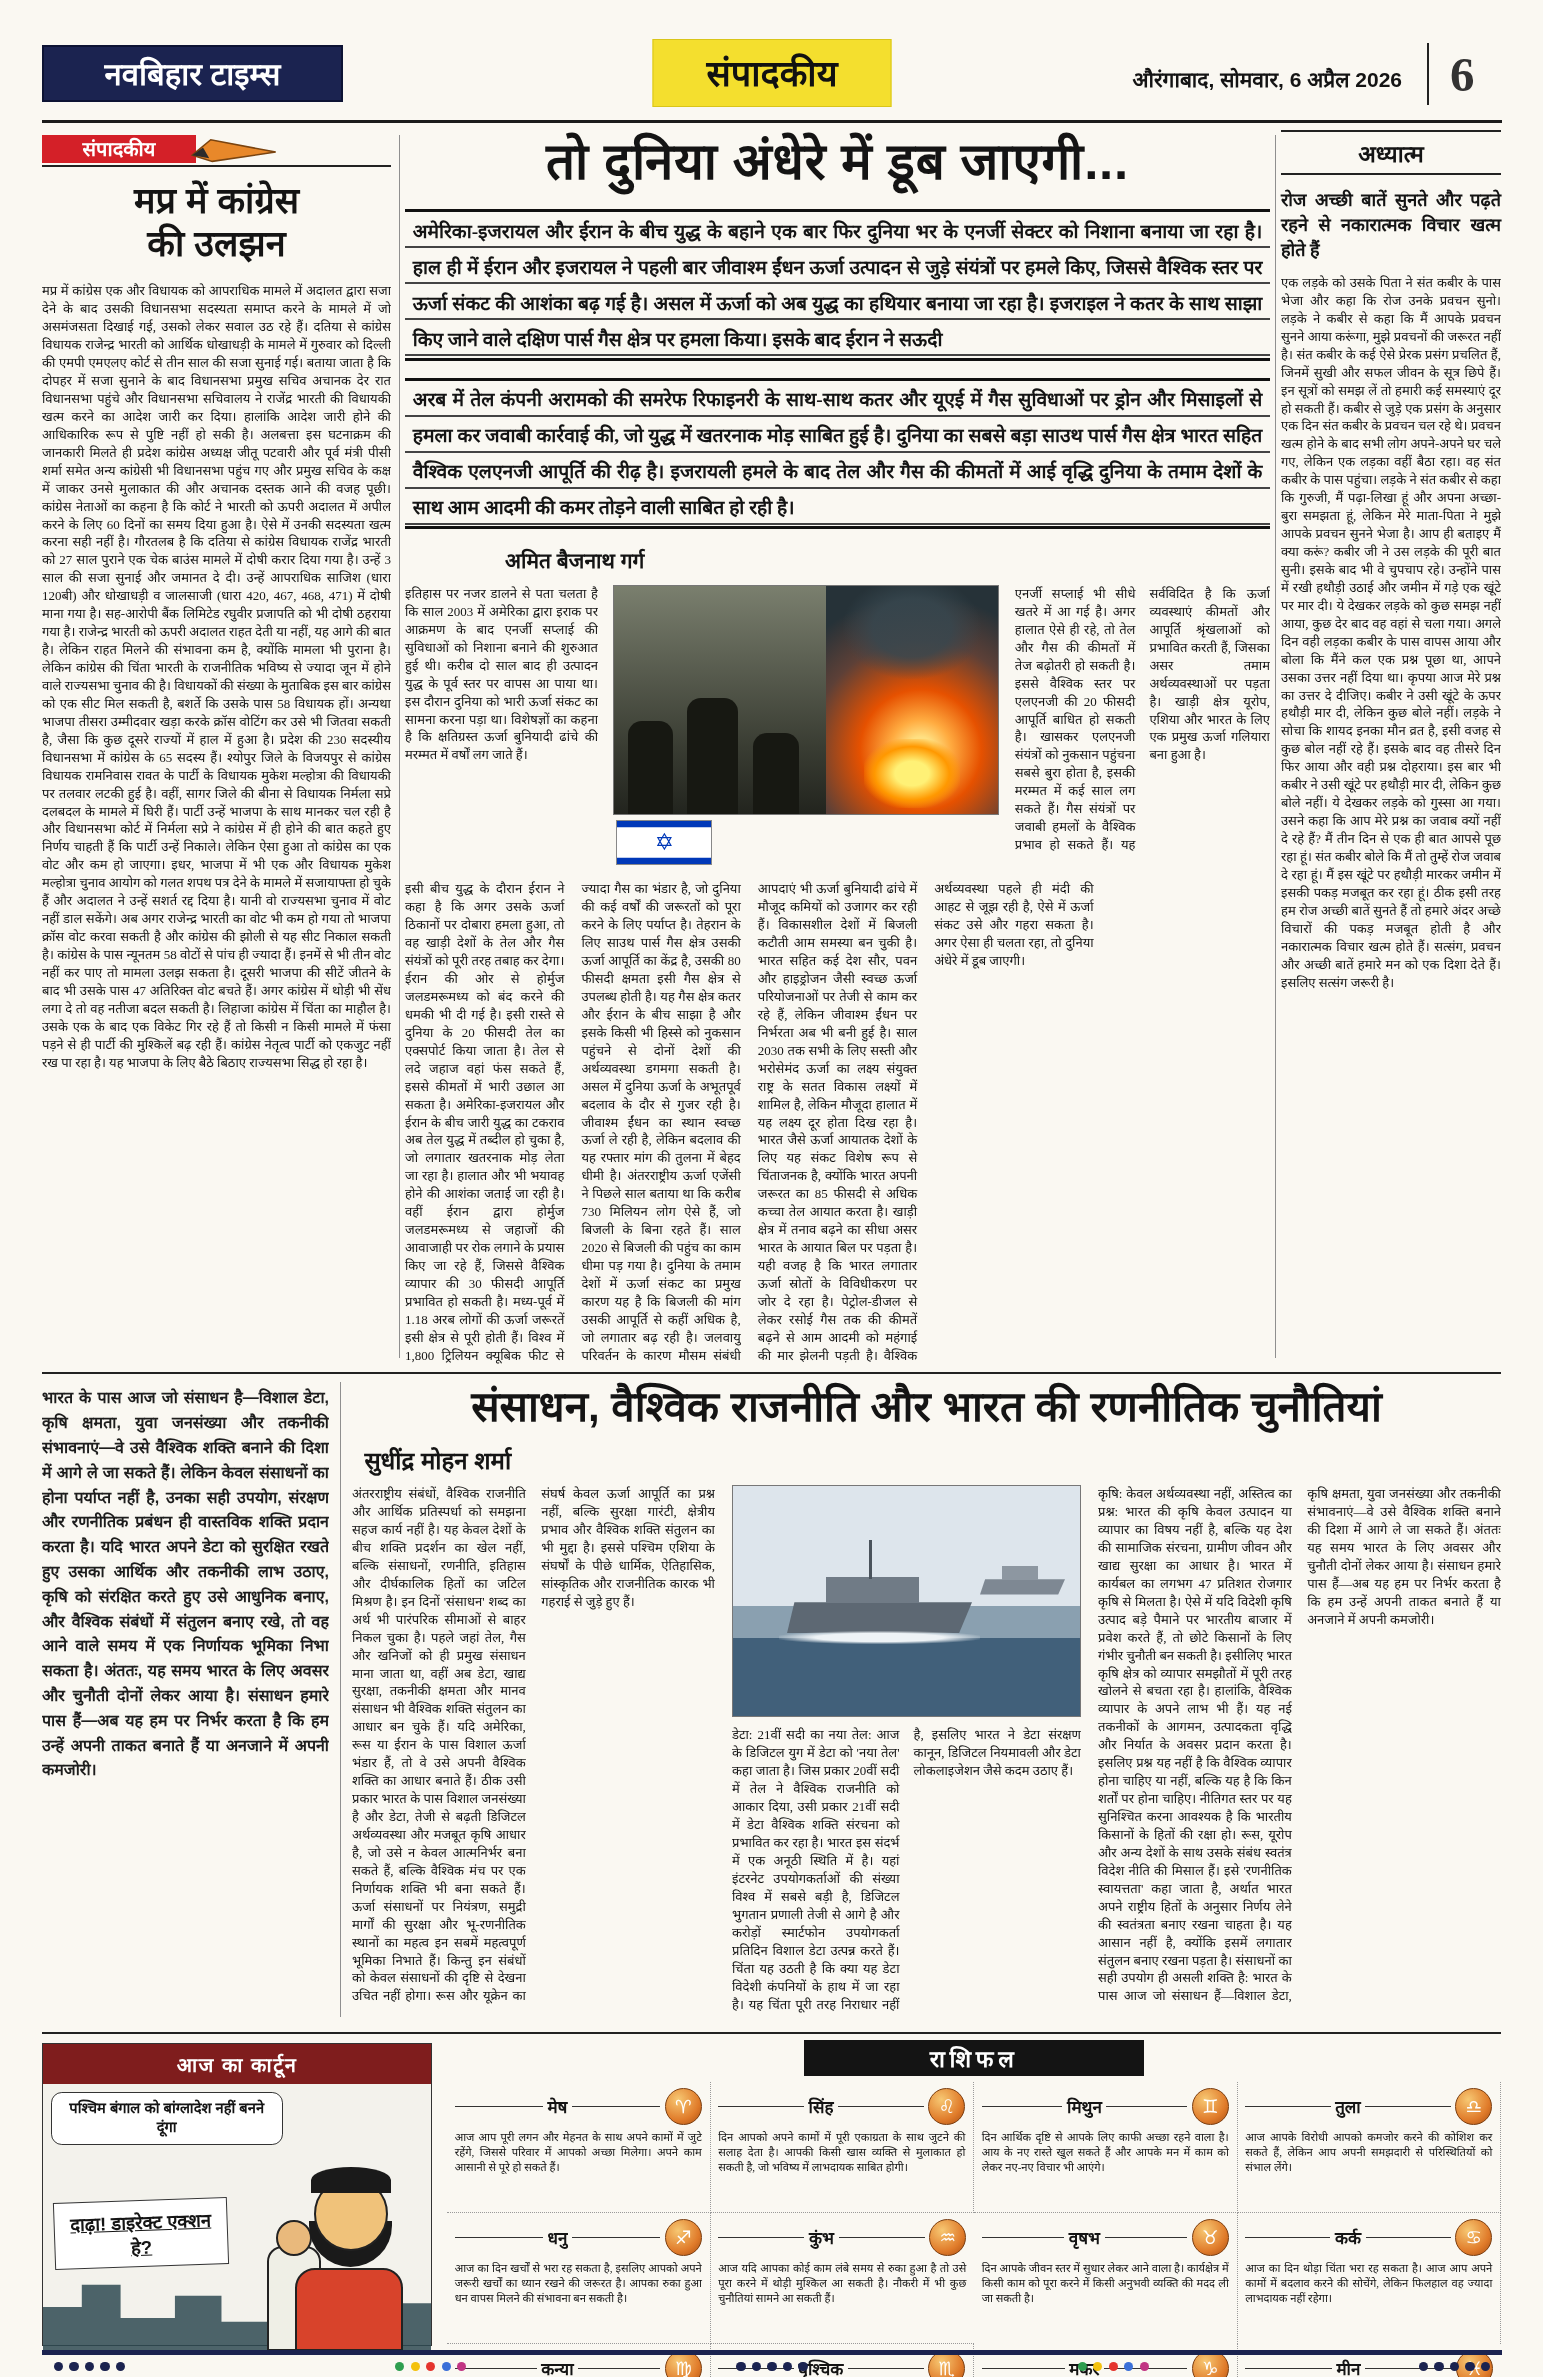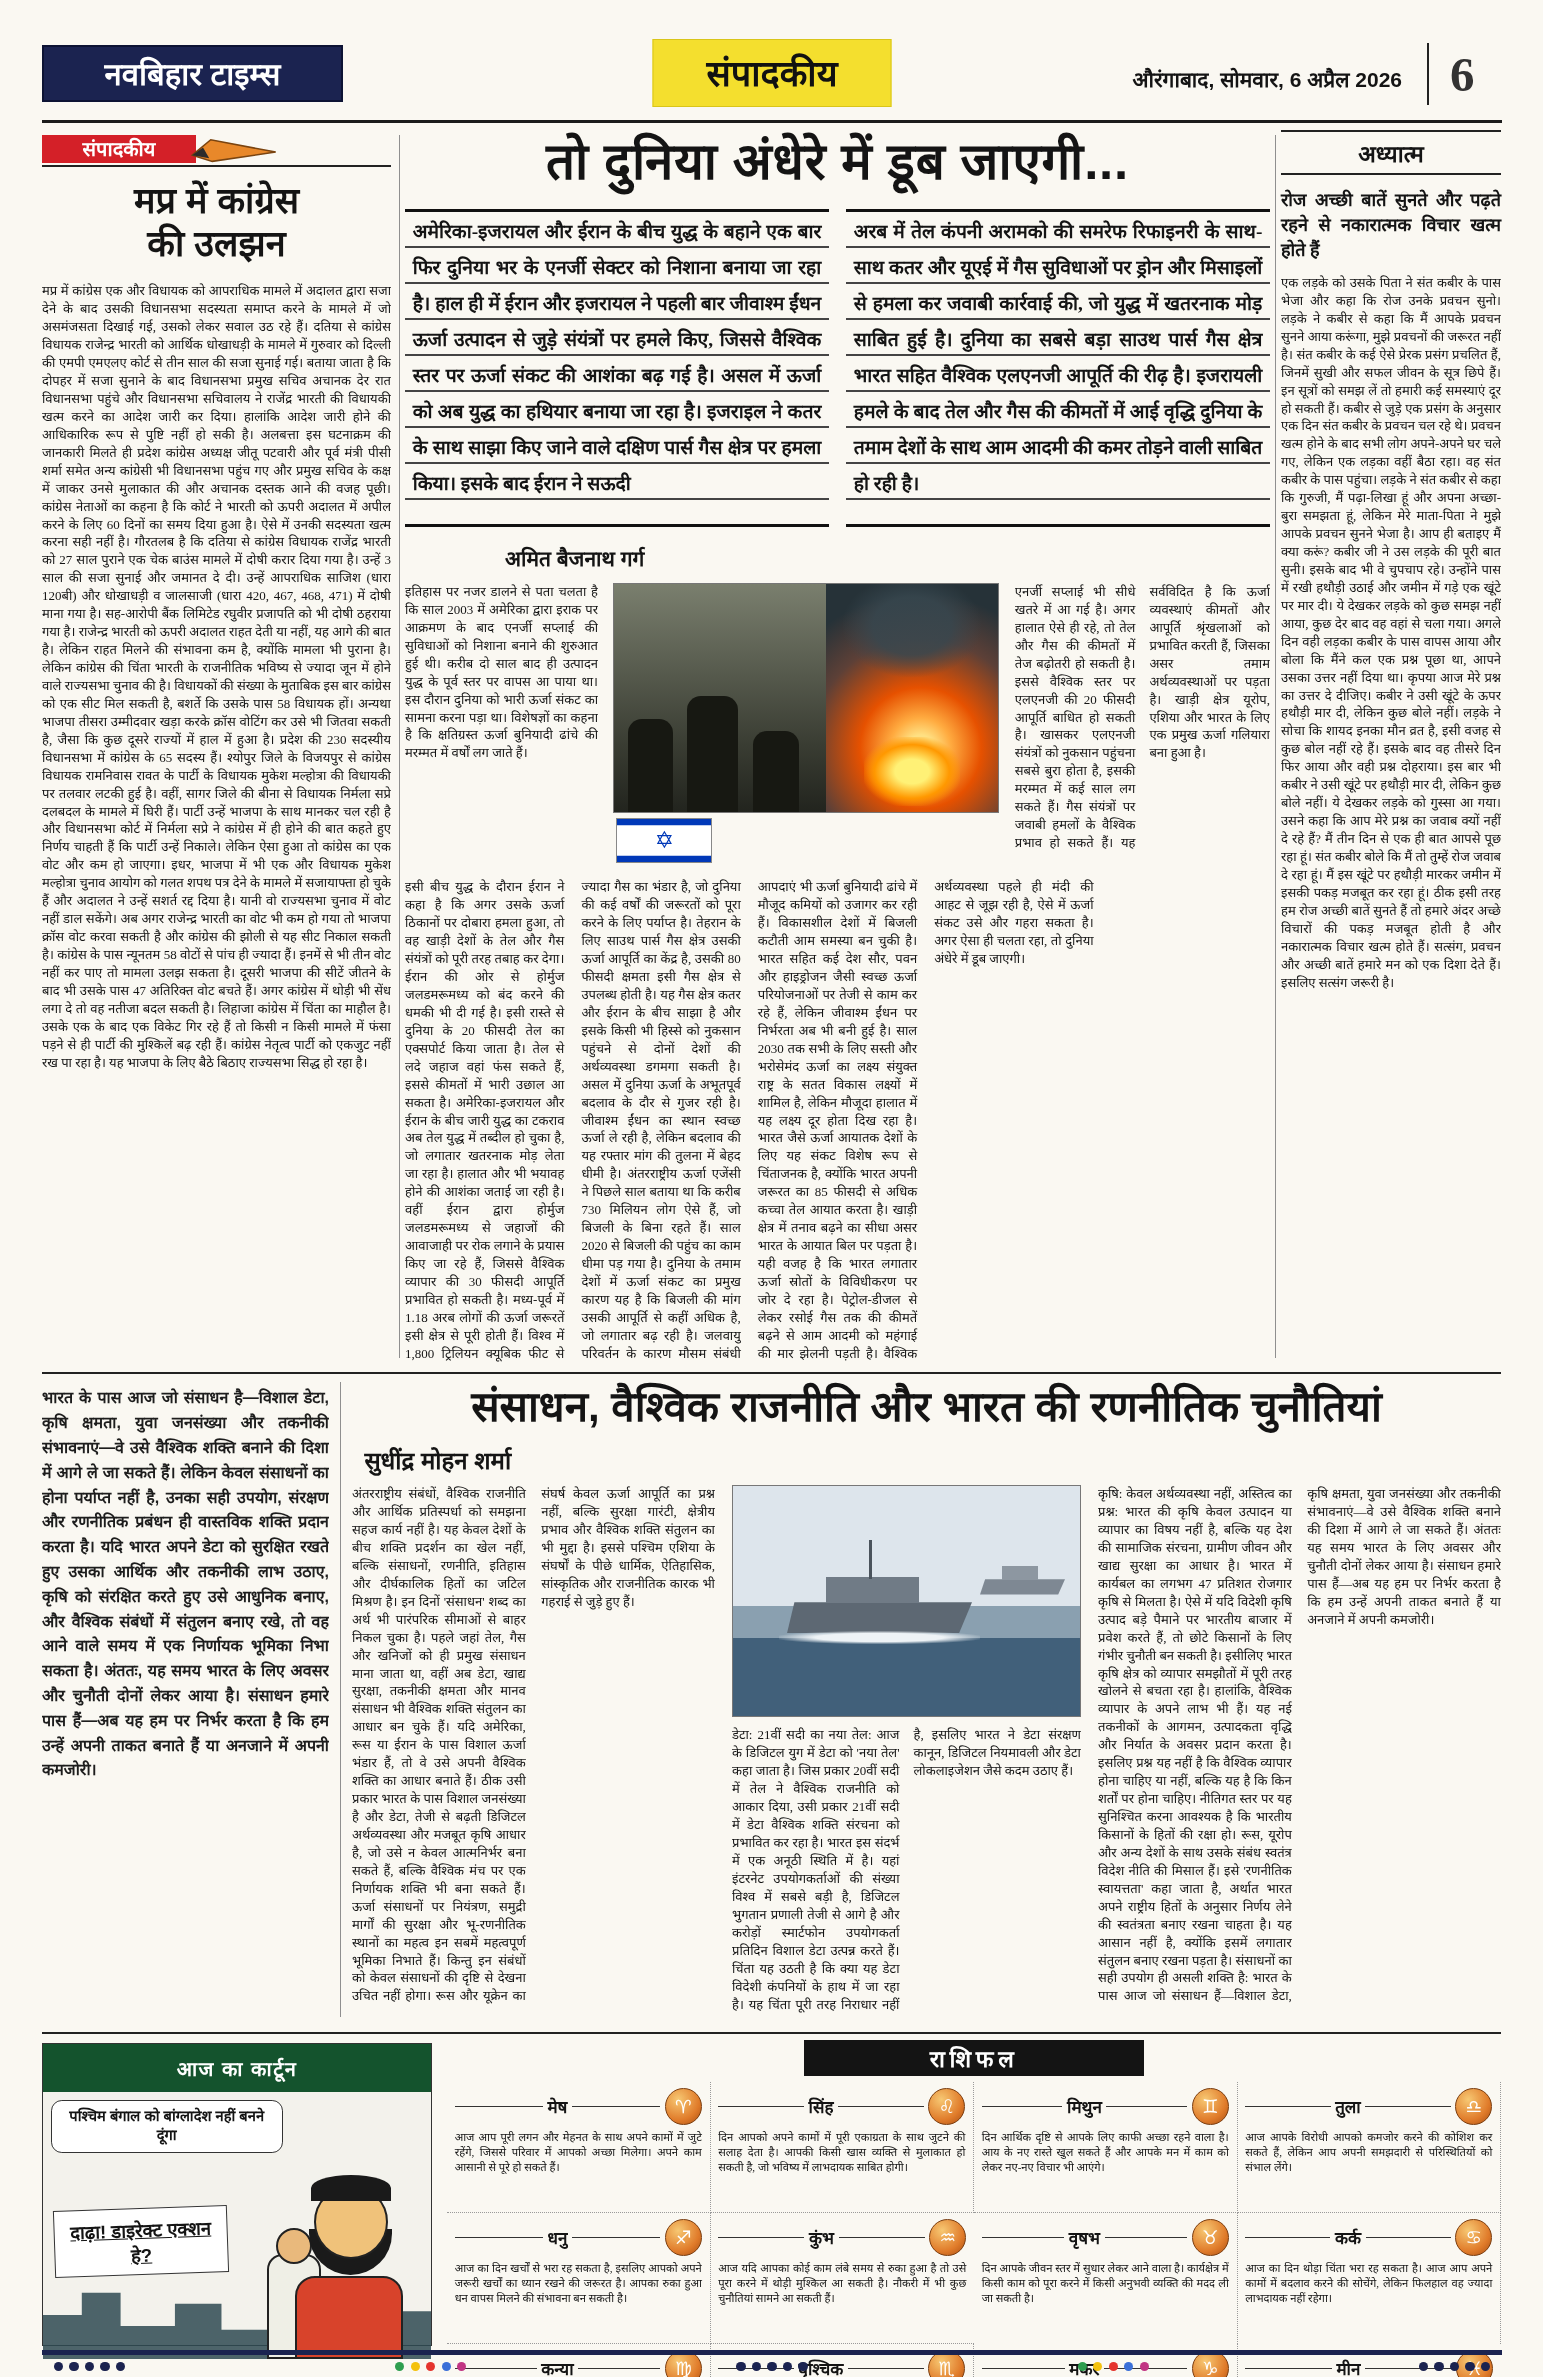--- a/index.html
+++ b/index.html
@@ -39,21 +39,21 @@
   .ed-label { position:absolute; left:0; top:0; width:154px; height:28px; background:#d42028;
     color:#fff; font-weight:bold; font-size:20px; display:flex; align-items:center; justify-content:center;
     font-family:"Liberation Sans",sans-serif; }
   .pen-icon { position:absolute; left:147px; top:-3.1px; }
   .ed-title { text-align:center; font-size:36px; line-height:1.2; font-weight:bold; margin-top:12.4px; }
   .ed-body { margin-top:17px; height:1065px; }
 
   
   .col-main { position:absolute; left:363px; top:0; width:865px; height:1234px; }
   .main-headline { text-align:center; font-size:51px; font-weight:bold; line-height:1.25; letter-spacing:0.8px; }
-  .ledes { display:flex; gap:17px; margin-top:15.4px; }
+  .ledes { display:flex; gap:17px; margin-top:15.4px;flex-direction:column; }
   .lede { flex:1; height:318px; overflow:hidden; font-weight:bold; font-size:19.3px; line-height:36px;
     text-align:justify; padding:1.5px 7.7px 0 7.7px;
     border-top:3.1px solid #111; border-bottom:3.1px solid #111;
     background-image:repeating-linear-gradient(to bottom, transparent 0, transparent 34px, #444 34px, #444 36px); }
   .byline { margin:17px 0 0 100px; font-weight:bold; font-size:21px; font-family:"Liberation Sans",sans-serif; }
   .band { display:flex; gap:15.4px; margin-top:10.8px; height:283px; }
   .band-col1 { width:193px; height:278px; }
   .photo-wrap { position:relative; width:386px; }
   .war-photo { display:flex; width:386px; height:230px; border:0.8px solid #777; overflow:hidden; }
   .wp-left { position:relative; width:55%; background:linear-gradient(#7a7f6e, #3a3d33 70%, #22241e); }
@@ -103,21 +103,21 @@
   .hull2 { left:247px; top:93px; width:85px; height:15.4px; background:#7e8893;
     clip-path:polygon(0 100%, 6% 0, 100% 0, 92% 100%); }
   .sup2 { left:269px; top:80px; width:36px; height:14px; background:#8d97a1; }
   .wake { left:46px; top:145px; width:201px; height:12.4px; background:radial-gradient(ellipse, #eef3f6 0 45%, transparent 75%); }
   .strat-b-text { margin-top:9.3px; height:292px; column-count:2; column-gap:14px; column-fill:auto; }
   .strat-c { flex:1; height:534px; column-count:2; column-gap:15.4px; column-fill:auto; }
 
   
   #bottom-section { position:absolute; top:2032px; left:42px; width:1459px; height:316px; border-top:2.3px solid #222; }
   .cartoon-box { position:absolute; left:0; top:9.3px; width:390px; height:303px; border:1.5px solid #333; background:#f3f2ec; }
-  .cartoon-header { height:48px; background:#14532d; color:#fff; display:flex; align-items:center; justify-content:center;
+  .cartoon-header { height:40px; background:#7f1d1d; color:#fff; display:flex; align-items:center; justify-content:center;
     font-weight:bold; font-size:20px; font-family:"Liberation Sans",sans-serif; letter-spacing:1.5px; }
   .cartoon-body { position:relative; height:267px; overflow:hidden; }
   .bubble { position:absolute; background:#fff; border:1.5px solid #333; font-family:"Liberation Sans",sans-serif; }
   .bubble.main { left:7.7px; top:7.7px; width:232px; padding:6.2px 7.7px; border-radius:10.8px;
     font-size:14.7px; line-height:1.3; font-weight:bold; text-align:center; }
   .bubble.caption { left:10.8px; top:116px; width:174px; padding:7.7px; font-size:18.5px; font-weight:bold;
     text-decoration:underline; text-align:center; transform:rotate(-2deg); }
   .skyline { position:absolute; bottom:0; left:0; width:100%; height:74px; background:#2e4a52; opacity:.85;
     clip-path:polygon(0 100%,0 40%,10% 40%,10% 10%,20% 10%,20% 55%,34% 55%,34% 25%,46% 25%,46% 60%,60% 60%,60% 30%,72% 30%,72% 65%,86% 65%,86% 35%,100% 35%,100% 100%); }
   .cb-head { position:absolute; right:43px; top:93px; width:74px; height:74px; background:#f0c27a; border-radius:50%; border:2.3px solid #222; }

